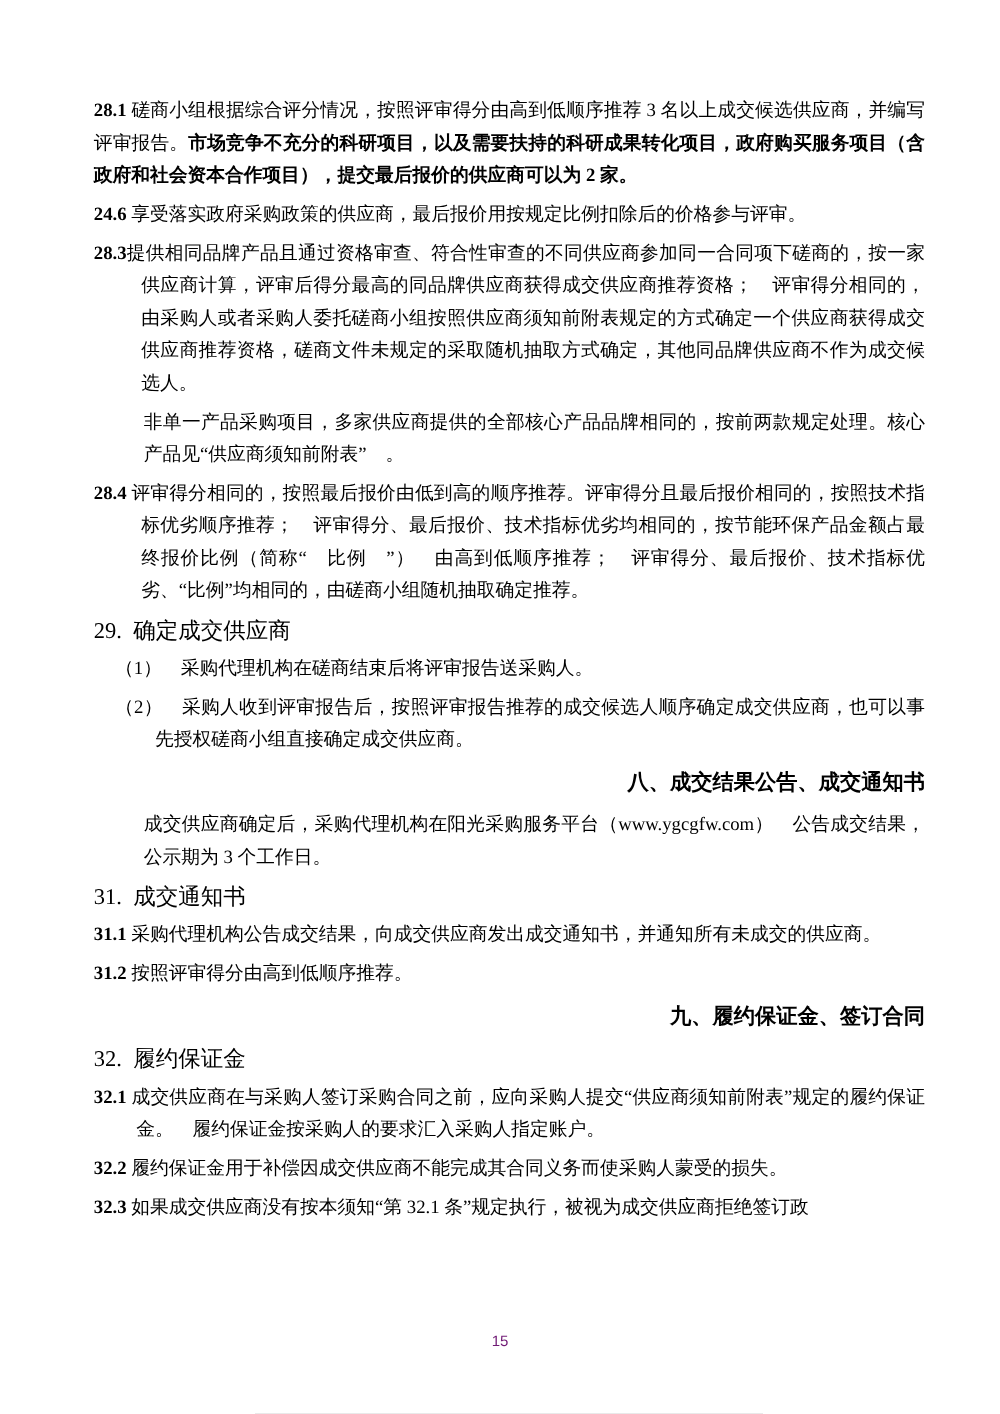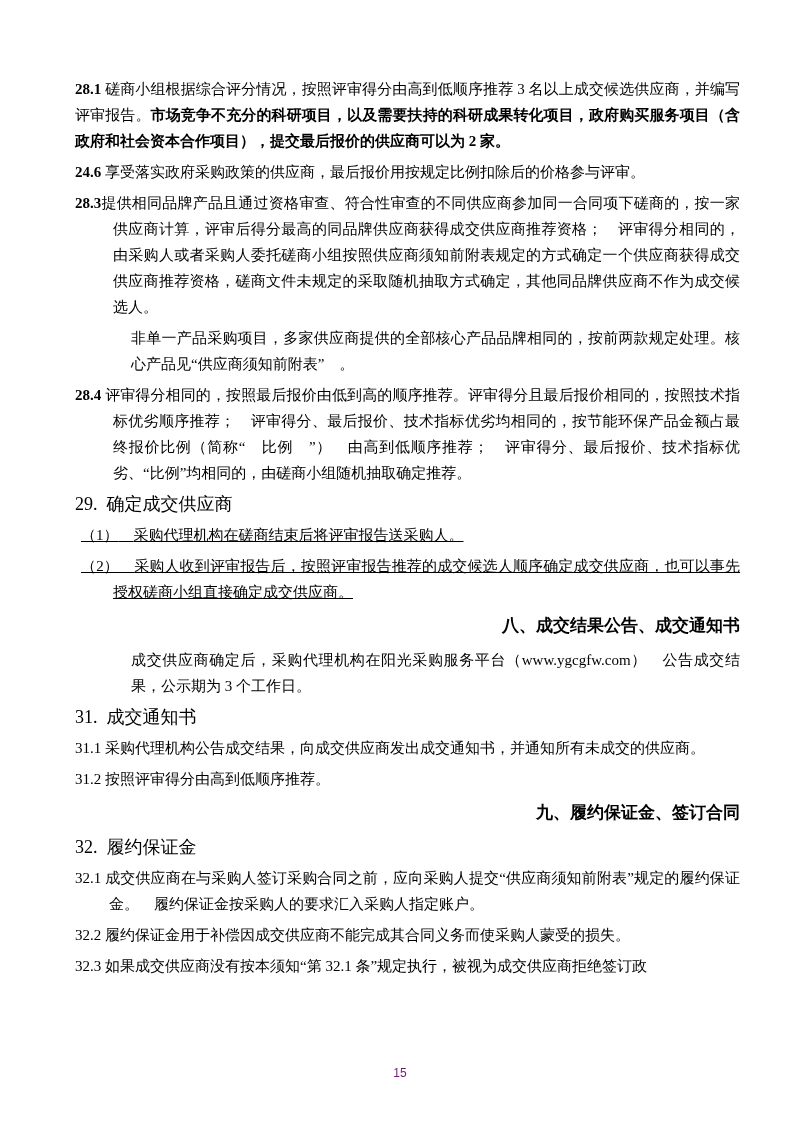--- a/index.html
+++ b/index.html
@@ -22,45 +22,44 @@
     right: 60px;
     top: 76px;
   }
   .para {
     font-size: 15px;
     line-height: 26px;
     margin: 0 0 5px 0;
     text-align: justify;
   }
   .num { font-weight: bold; }
-  .num-normal { font-weight: normal; }
+  .num-normal { font-weight: bold; }
   .hang {
     padding-left: 38px;
     text-indent: -38px;
   }
   .hang-sm {
     padding-left: 34px;
     text-indent: -34px;
   }
   .indent-block {
-    margin-left: 56px;
+    margin-left: 40px;
   }
   .bold-run { font-weight: bold; }
   .clause-title {
     font-size: 18px;
     font-weight: normal;
     line-height: 26px;
     margin: 4px 0 5px 0;
   }
   .clause-title .title { margin-left: 9px; }
   .list-item {
-    margin-left: 6px;
+    margin-left: 17px;
     padding-left: 32px;
     text-indent: -32px;
-    text-decoration: underline;
   }
   .section-heading {
     font-size: 17px;
     font-weight: bold;
     text-align: right;
     line-height: 28px;
     margin: 7px 0 7px 0;
   }
   .page-number {
     position: absolute;

